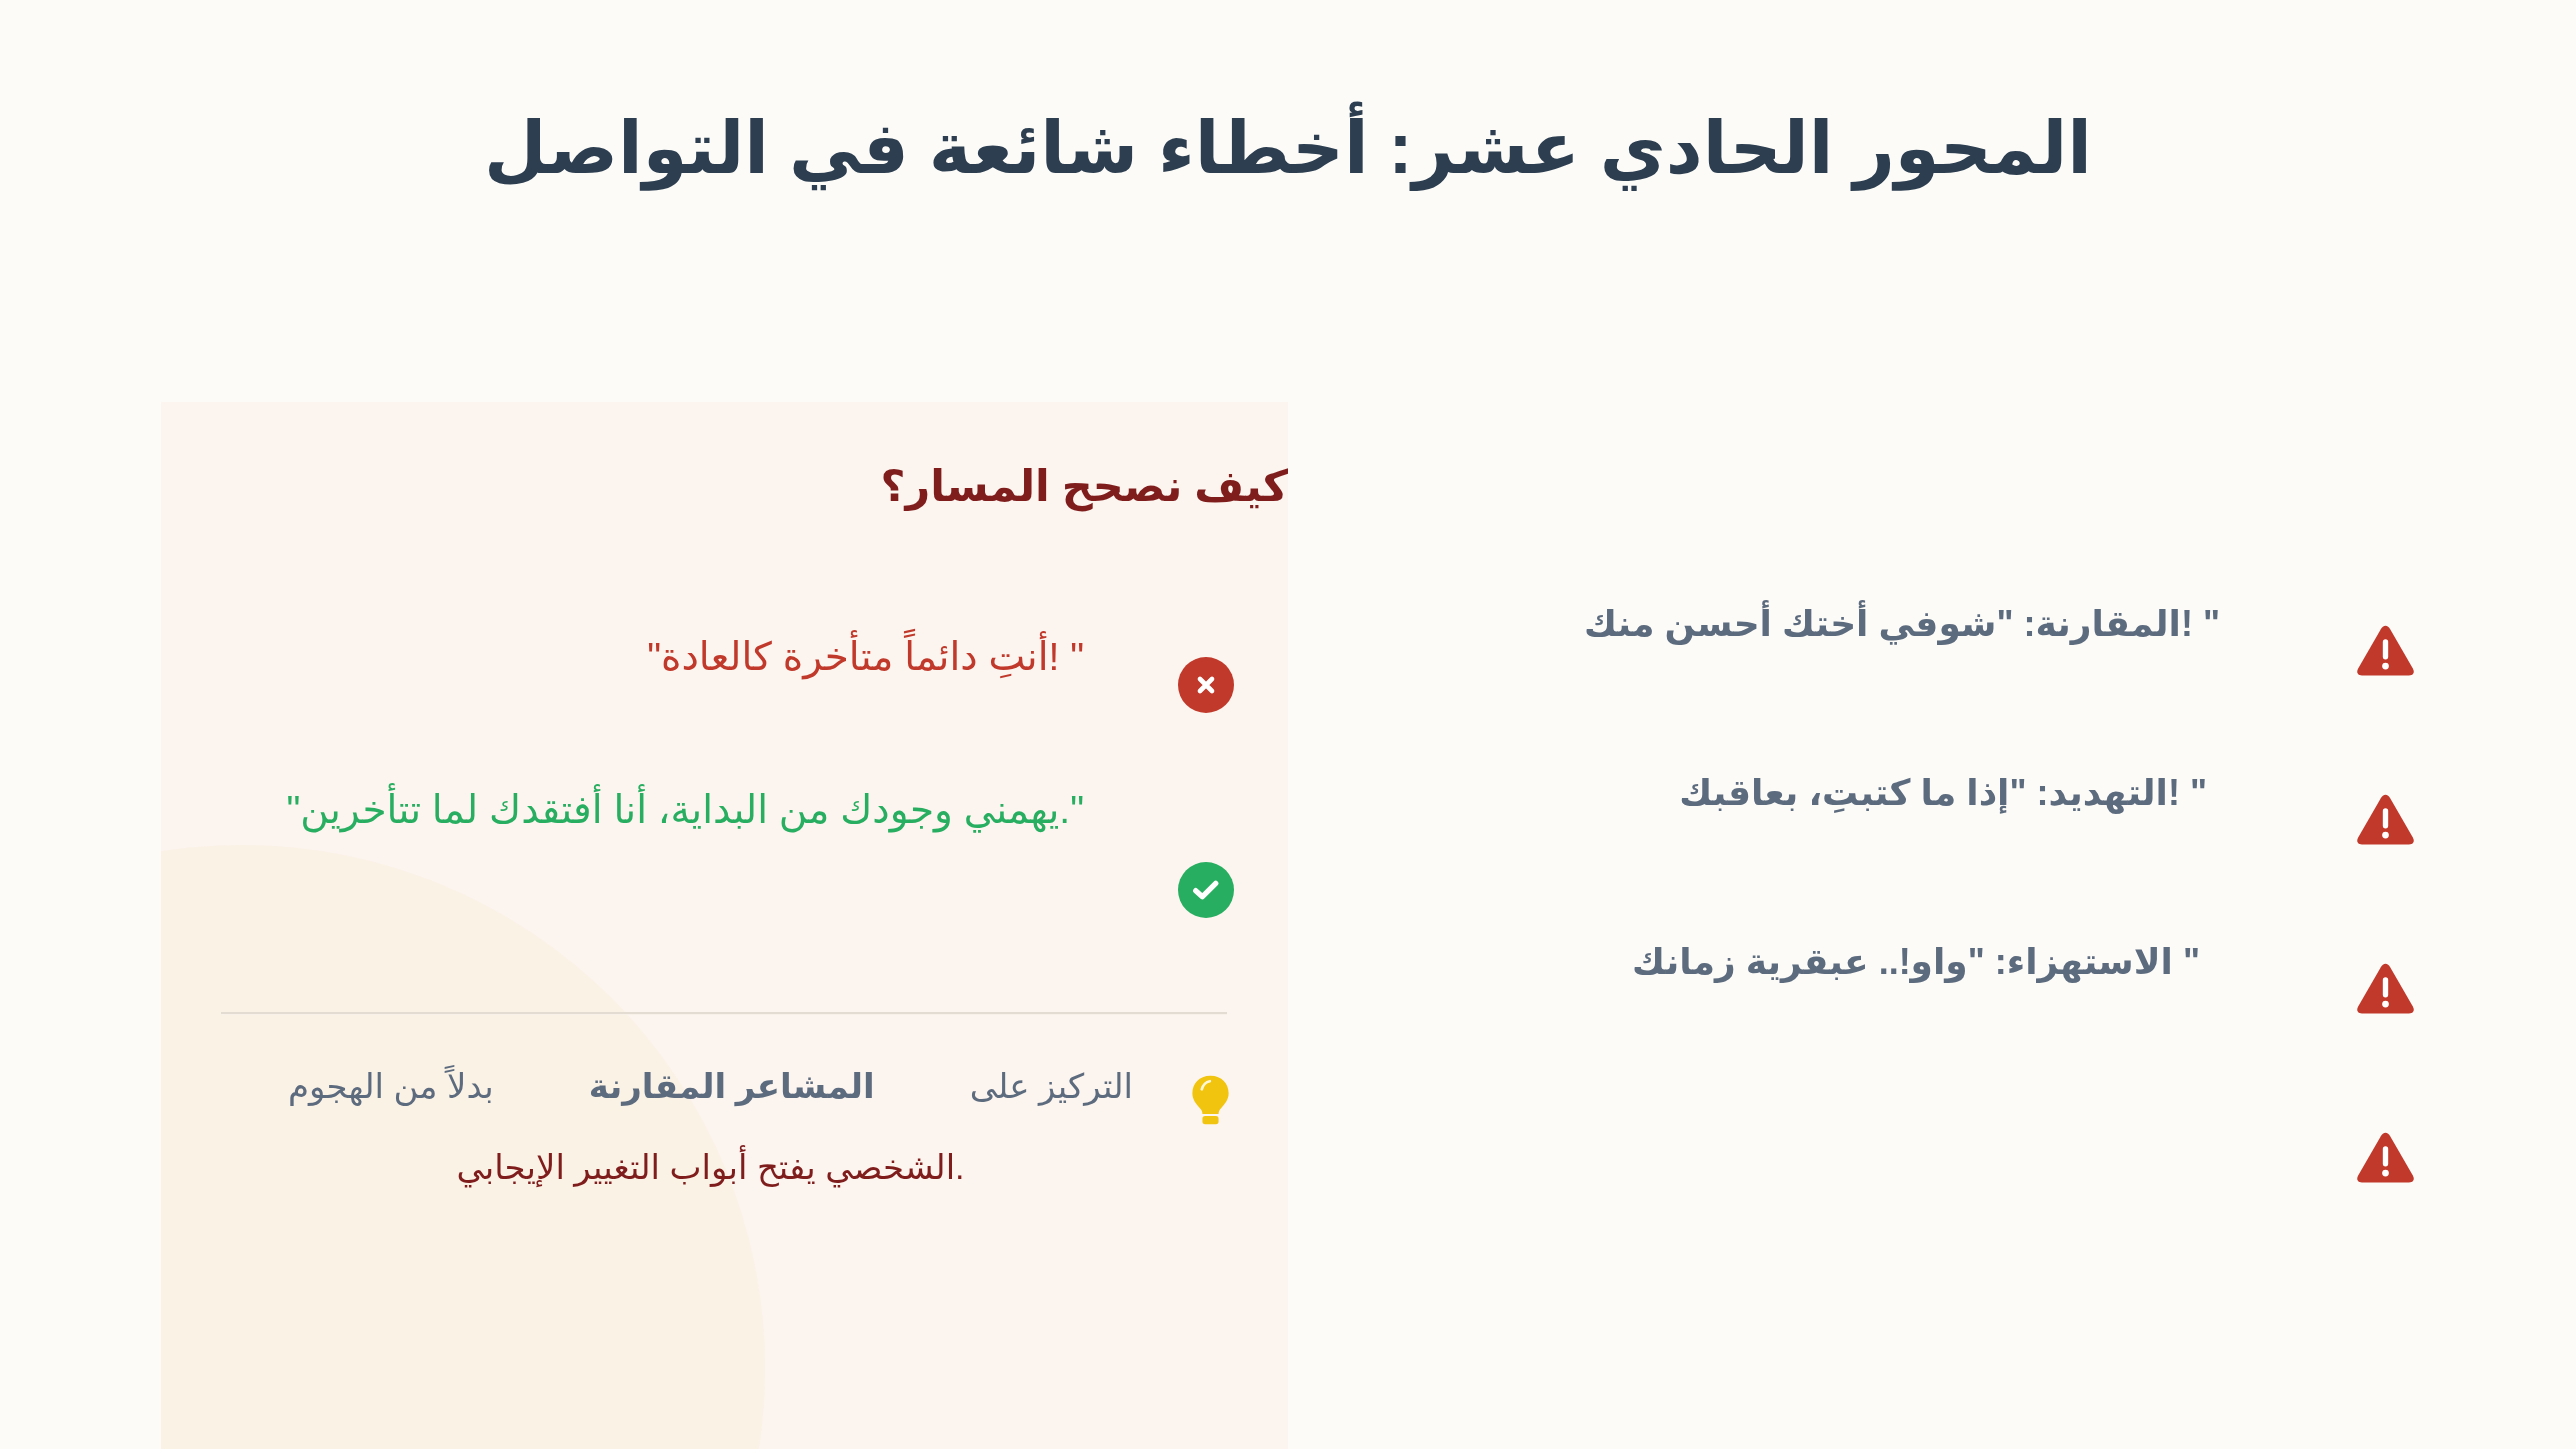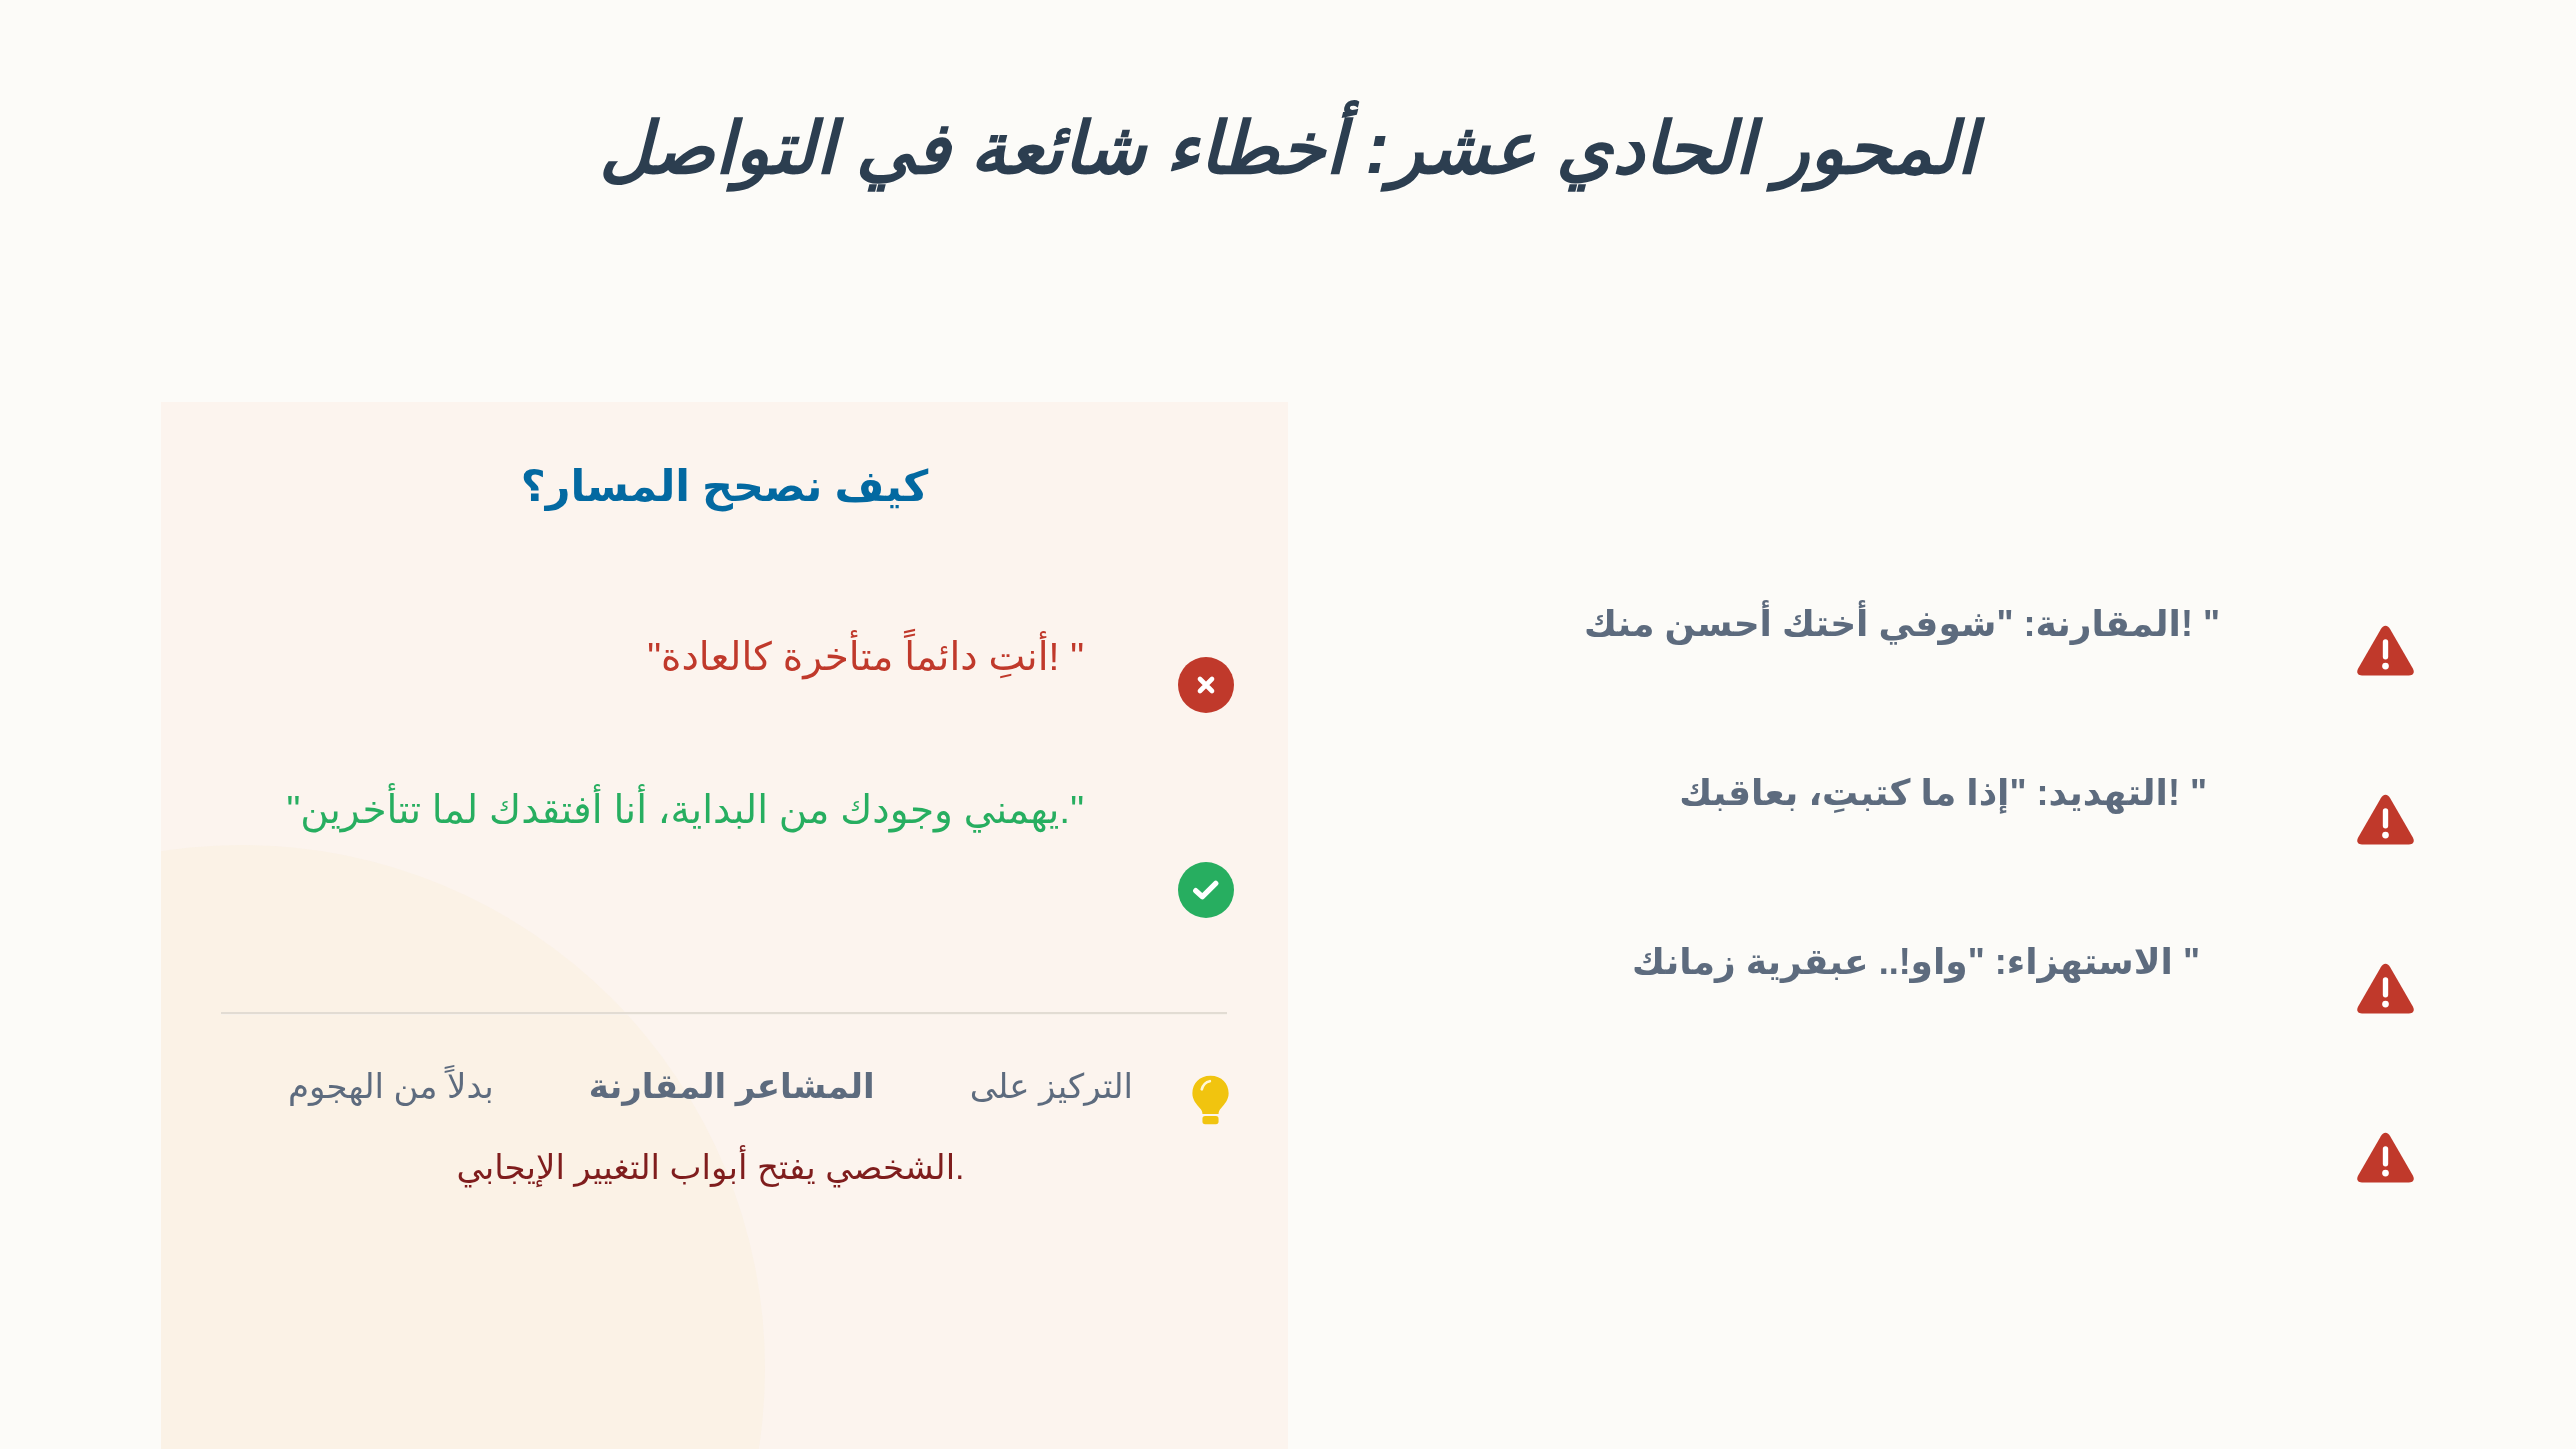--- a/index.html
+++ b/index.html
@@ -13,21 +13,20 @@
   .slide-title {
     position: absolute;
     left: 0; right: 0; top: 101px;
     text-align: center;
     direction: rtl;
     font-weight: bold;
     font-size: 72px;
     line-height: 94px;
     color: #2c3e50;
     margin: 0;
-    font-style: italic;
   }
 
   
   .card {
     position: absolute;
     left: 161px; top: 402px;
     width: 1127px; height: 1047px;
     background: #fcf4ee;
     overflow: hidden;
   }
@@ -35,26 +34,25 @@
     position: absolute;
     left: -443px; top: 443px;
     width: 1047px; height: 1047px;
     border-radius: 50%;
     background: #faf1e4;
     opacity: 0.85;
   }
   .card-title {
     position: absolute;
     left: 0; right: 0; top: 54px;
-    text-align: center;
     direction: rtl;
     font-weight: bold;
     font-size: 43px;
     line-height: 60px;
-    color: #0369a1;
+    color: #7f1d1d;
     margin: 0;
   }
   .example-row {
     position: absolute;
     right: 54px;
     direction: rtl;
     display: flex;
     align-items: flex-start;
   }
   .example-row.bad { top: 228px; }

